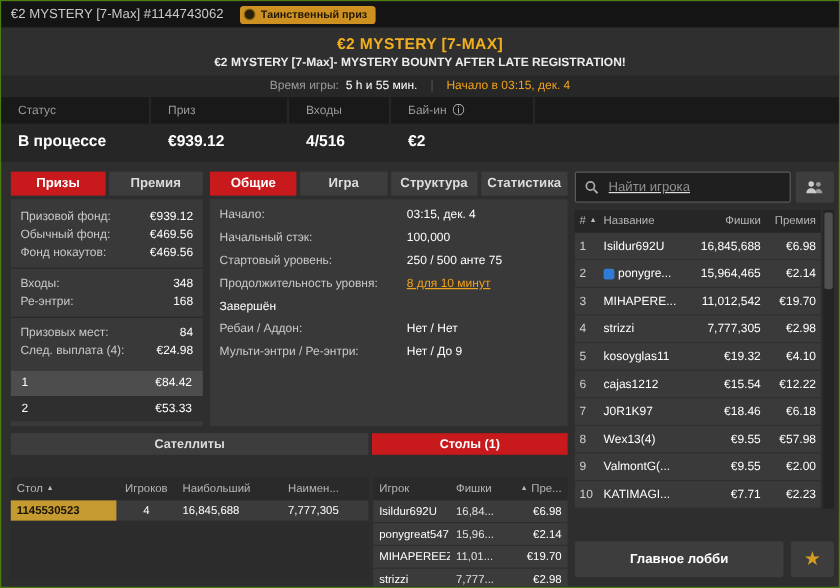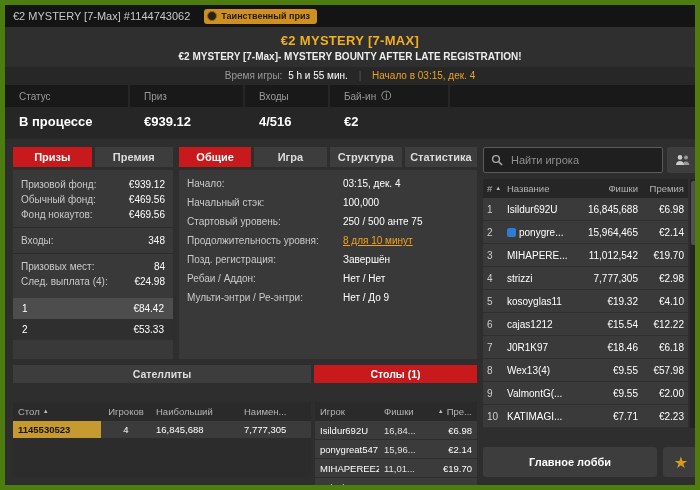--- a/index.html
+++ b/index.html
@@ -1,20 +1,20 @@
 <!DOCTYPE html>
 <html><head>
 <meta charset="utf-8">
 <style>
   html,body{margin:0;padding:0;background:#1b1b1b;}
   *{box-sizing:border-box;}
   .window{
     width:700px;height:490px;background:#2e2e2e;color:#ddd;
     font-family:"Liberation Sans",sans-serif;display:flex;flex-direction:column;
-    overflow:hidden;border:5px solid #4d7c0f;
+    overflow:hidden;border:1px solid #4d7c0f;
   }
   
   .titlebar{height:22px;background:#141414;display:flex;align-items:center;padding:0 8px;flex:0 0 auto;}
   .titlebar .wtitle{font-size:11px;color:#c9c9c9;}
   .badge{display:inline-flex;align-items:center;gap:4px;background:#cf9022;border-radius:3px;
          padding:1px 7px 1px 3px;margin-left:14px;color:#221803;font-size:9px;font-weight:bold;height:15px;}
   .badge-icon{width:10px;height:10px;border-radius:50%;background:#2a2108;border:1px solid #8a6a14;display:inline-block;}
   
   .header{background:#2f2f2f;text-align:center;padding-top:6px;flex:0 0 auto;}
   .h-title{color:#f2b01e;font-size:13px;font-weight:bold;letter-spacing:.3px;}
@@ -71,21 +71,21 @@
   .c-id.gold{background:#c49a31;color:#191305;font-weight:bold;}
   .c-name{width:64px;overflow:hidden;white-space:nowrap;}
   .c-chips{width:48px;overflow:hidden;white-space:nowrap;}
   .c-bty{flex:1;text-align:right;}
   .srow{display:flex;background:#3b3b3b;color:#fff;border-bottom:1px solid #2e2e2e;flex:0 0 auto;}
   .srow .c{padding:3.5px 5px;}
   .srow .c-chips{color:#e0e0e0;}
   .tfill{flex:1;background:#2c2c2c;}
   .sort{font-size:6px;color:#bdbdbd;margin:0 3px;vertical-align:2px;}
   
-  .searchrow{display:flex;gap:4px;flex:0 0 auto;}
+  .searchrow{display:flex;gap:4px;flex:0 0 auto;text-decoration:underline;}
   .searchbox{flex:1;display:flex;align-items:center;background:#1f1f1f;border:1px solid #5a5a5a;border-radius:2px;height:26px;padding:0 7px;gap:6px;}
   .searchbox input{flex:1;background:transparent;border:none;outline:none;color:#ddd;font-size:11px;font-family:"Liberation Sans",sans-serif;min-width:0;}
   .searchbox input::placeholder{color:#8f8f8f;}
   .pplbtn{width:32px;height:26px;background:#3d3d3d;border-radius:2px;display:flex;align-items:center;justify-content:center;}
   .ptable-wrap{display:flex;margin-top:6px;flex:0 0 auto;}
   .ptable{flex:1;min-width:0;}
   .phead,.prow{display:grid;grid-template-columns:20px 1fr 64px 46px;align-items:center;}
   .phead{background:#262626;color:#b5b5b5;font-size:9.5px;}
   .phead .pc{padding:4px 4px;}
   .prow{background:#3a3a3a;border-bottom:1px solid #2f2f2f;font-size:10px;color:#fff;}
@@ -159,20 +159,24 @@
           </div>
         <div class="kv">
             <span>Фонд нокаутов:</span>
             <span class="v">€469.56</span>
           </div>
         <div class="divider"></div>
         <div class="kv">
             <span>Входы:</span>
             <span class="v">348</span>
           </div>
+        <div class="kv">
+            <span>Ре-энтри:</span>
+            <span class="v">168</span>
+          </div>
         <div class="divider"></div>
         <div class="kv">
             <span>Призовых мест:</span>
             <span class="v">84</span>
           </div>
         <div class="kv">
             <span>След. выплата (4):</span>
             <span class="v">€24.98</span>
           </div>
         <div class="payouts">
@@ -206,21 +210,20 @@
           </div>
         <div class="kv2">
             <span class="k">Стартовый уровень:</span>
             <span class="v">250 / 500 анте 75</span>
           </div>
         <div class="kv2">
             <span class="k">Продолжительность уровня:</span>
             <span class="v"><span class="v-link">8 для 10 минут</span></span>
           </div>
         <div class="kv2">
-            <span class="k">Позд. регистрация:</span>
             <span class="v">Завершён</span>
           </div>
         <div class="kv2">
             <span class="k">Ребаи / Аддон:</span>
             <span class="v">Нет / Нет</span>
           </div>
         <div class="kv2">
             <span class="k">Мульти-энтри / Ре-энтри:</span>
             <span class="v">Нет / До 9</span>
           </div>

